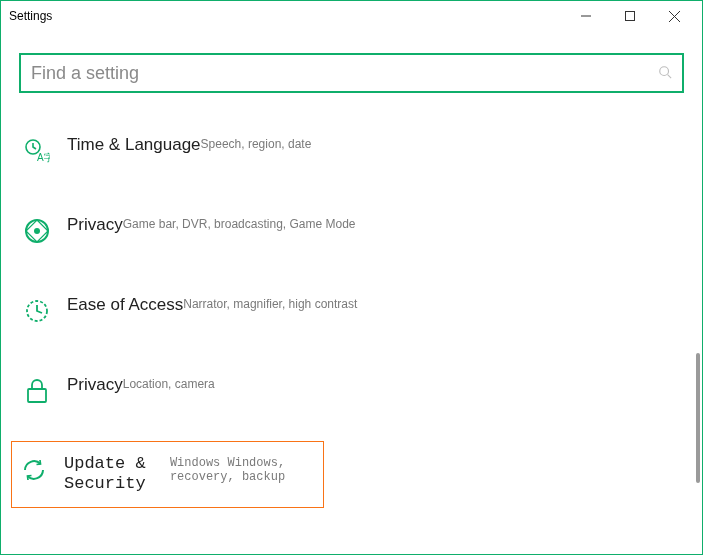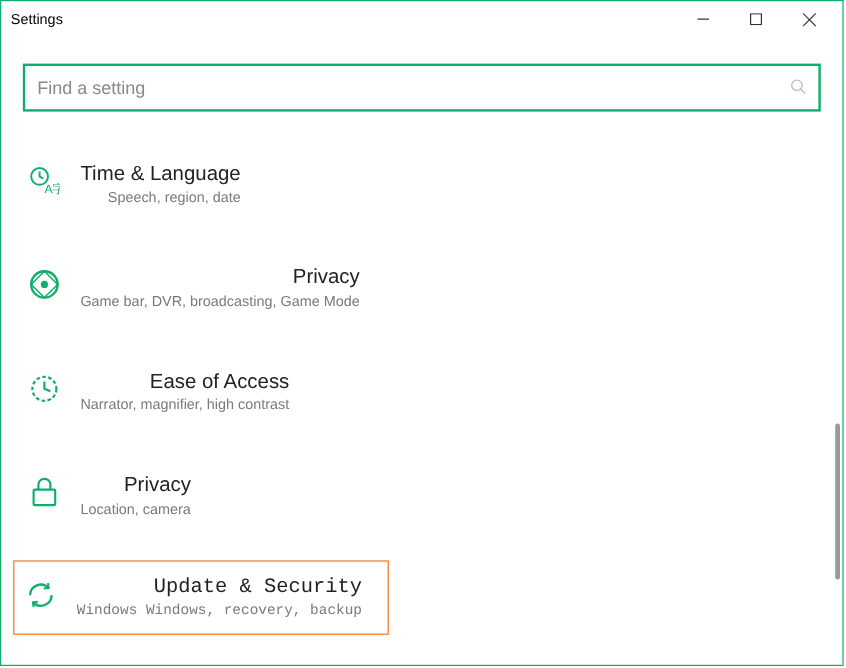--- a/index.html
+++ b/index.html
@@ -49,21 +49,21 @@
     height: 40px;
     display: flex;
     align-items: center;
     padding: 0 10px;
     margin-bottom: 28px;
   }
   .search-input {
     flex: 1;
     border: none;
     outline: none;
-    font-size: 15px;
+    font-size: 18px;
     color: #1d4ed8;
     background: transparent;
   }
   .search-input::placeholder { color: #8a8a8a; font-style: normal; }
   .search-icon {
     color: #bdbdbd;
     font-size: 14px;
     flex-shrink: 0;
   }
   .item-list { display: flex; flex-direction: column; }
@@ -86,21 +86,21 @@
   .item-icon {
     width: 28px;
     height: 28px;
     flex-shrink: 0;
     margin-right: 16px;
     margin-top: 2px;
     display: flex;
     align-items: center;
     justify-content: center;
   }
-  .item-text { display: flex; flex-direction: column; text-align: right; }
+  .item-text { display: flex; flex-direction: row; }
   .item-title {
     font-size: 17px;
     color: #222;
     line-height: 1.2;
   }
   .item-desc {
     font-size: 12px;
     color: #7a7a7a;
     margin-top: 2px;
   }

